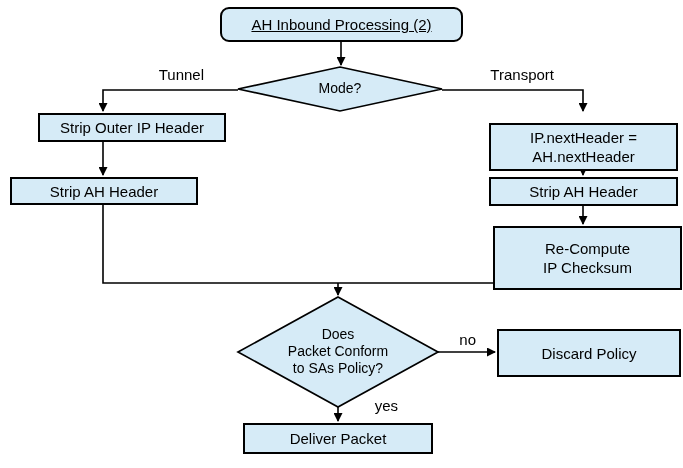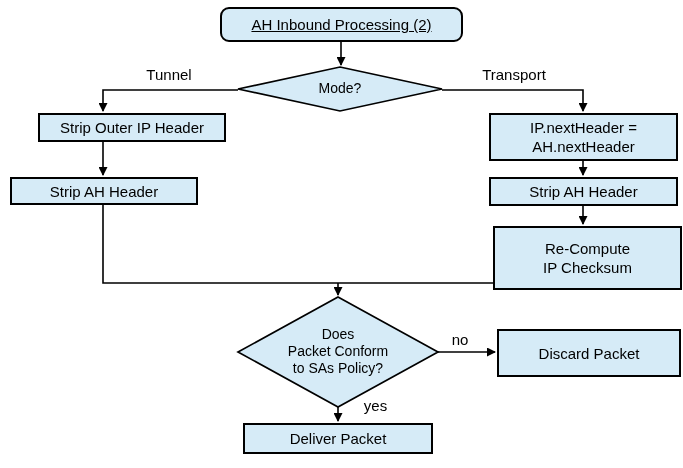--- a/index.html
+++ b/index.html
@@ -47,21 +47,21 @@
   .diamond-label {
     position: absolute;
     text-align: center;
     font-size: 14px;
     line-height: 17px;
     white-space: pre-line;
     pointer-events: none;
   }
   .edge-label {
     position: absolute;
-    text-align: center;
+    text-align: right;
     font-size: 15px;
     height: 18px;
     line-height: 18px;
     white-space: nowrap;
   }
 </style>
 </head>
 <body style="--node-fill: #d6ebf7; --node-border: #000000; --background: #ffffff; --text: #000000;">
 
 <div class="canvas">
@@ -87,29 +87,29 @@
     <line class="edge" x1="438" y1="352" x2="495" y2="352" marker-end="url(#arrow)"></line>
     <line class="edge" x1="338" y1="407" x2="338" y2="421" marker-end="url(#arrow)"></line>
   </svg>
 
   <div class="node rounded" style="left:220px; top:7px; width:243px; height:35px;text-decoration:underline;">AH Inbound Processing (2)</div>
 
   <div class="node" style="left:10px; top:113px; width:188px; height:29px;margin-left:28px;">Strip Outer IP Header</div>
 
   <div class="node" style="left:10px; top:177px; width:188px; height:28px;">Strip AH Header</div>
 
-  <div class="node" style="left:489px; top:113px; width:189px; height:48px;">IP.nextHeader =
+  <div class="node" style="left:489px; top:123px; width:189px; height:48px;">IP.nextHeader =
 AH.nextHeader</div>
 
   <div class="node" style="left:489px; top:177px; width:189px; height:29px;">Strip AH Header</div>
 
   <div class="node" style="left:493px; top:226px; width:189px; height:64px;">Re-Compute
 IP Checksum</div>
 
-  <div class="node" style="left:497px; top:329px; width:184px; height:48px;">Discard Packet</div>
+  <div class="node" style="left:497px; top:329px; width:184px; height:48px;">Discard Policy</div>
 
   <div class="node" style="left:243px; top:423px; width:190px; height:31px;">Deliver Packet</div>
 
   <div class="diamond-label" style="left:278px; top:80px; width:124px;">Mode?</div>
 
   <div class="diamond-label" style="left:256px; top:326px; width:164px;">Does
 Packet Conform
 to SAs Policy?</div>
 
   <div class="edge-label" style="left:134px; top:66px; width:70px;">Tunnel</div>

